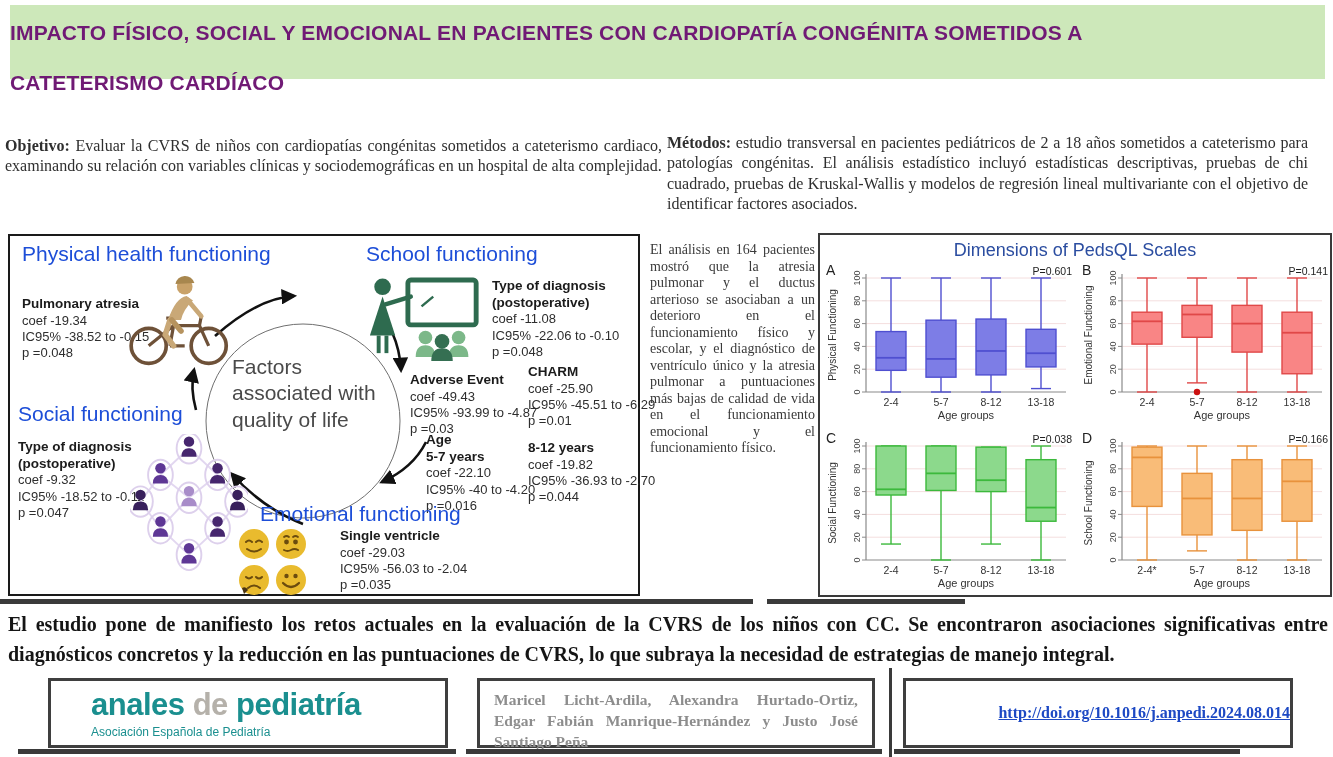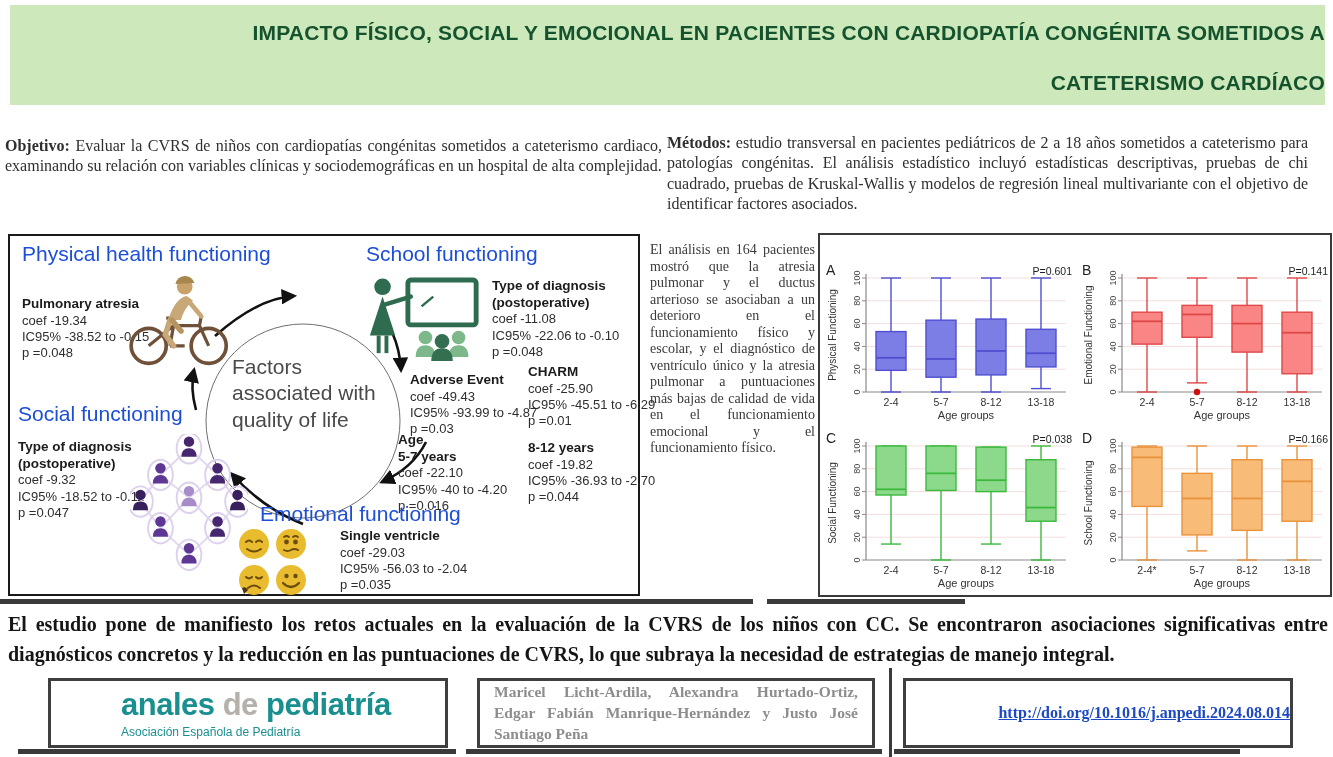--- a/index.html
+++ b/index.html
@@ -1,21 +1,21 @@
 <!DOCTYPE html>
 <html><head>
 <meta charset="utf-8">
 <style>
   *{box-sizing:border-box;margin:0;padding:0}
   html,body{width:1333px;height:757px}
   body{position:relative;background:#fff;font-family:"Liberation Sans",sans-serif;overflow:hidden}
   .abs{position:absolute}
 
   
-  .header{left:10px;top:5px;width:1315px;height:100px;background:#cde8ba;text-align:right;color:#14532d}
+  .header{left:10px;top:5px;width:1315px;height:74px;background:#cde8ba;text-align:left;color:#701a75}
   .header .l1{margin-top:16px;font-size:21px;font-weight:bold;letter-spacing:.2px}
   .header .l2{margin-top:26px;font-size:21px;font-weight:bold;letter-spacing:.2px}
 
   
   .para{font-family:"Liberation Serif",serif;font-size:16px;line-height:1.28;color:#2f2f2f;text-align:justify}
   .obj{left:5px;top:136px;width:657px}
   .met{left:667px;top:133px;width:641px}
 
   
   .info-panel{left:8px;top:234px;width:632px;height:362px;border:2px solid #1a1a1a;background:#fff}
@@ -37,26 +37,26 @@
   svg text{font-family:"Liberation Sans",sans-serif}
 
   
   .conclusion{left:8px;top:609px;width:1320px;font-family:"Liberation Serif",serif;font-weight:bold;font-size:20px;line-height:1.5;color:#151515;text-align:justify}
 
   
   .bar{position:absolute;background:#3a3a3a}
 
   
   .fbox{position:absolute;border:3px solid #3f3f3f;background:#fff}
-  .logo-box{left:48px;top:678px;width:400px;height:70px;display:flex;flex-direction:column;justify-content:center;padding-left:70px}
+  .logo-box{left:48px;top:678px;width:400px;height:70px;display:flex;flex-direction:column;justify-content:center;padding-left:40px}
   .logo-line{font-size:31px;font-weight:bold;letter-spacing:-.5px}
   .logo-teal{color:#1a8f8f}
   .logo-gray{color:#b5b1aa}
   .logo-tag{font-size:12px;color:#1a8f8f;margin-top:2px}
-  .authors-box{left:477px;top:678px;width:398px;height:70px;padding:1px 14px;font-family:"Liberation Serif",serif;font-weight:bold;font-size:15.5px;line-height:1.35;color:#8d8d8d;text-align:justify}
+  .authors-box{left:477px;top:678px;width:398px;height:70px;padding:9px 14px;font-family:"Liberation Serif",serif;font-weight:bold;font-size:15.5px;line-height:1.35;color:#8d8d8d;text-align:justify}
   .doi-box{left:903px;top:678px;width:390px;height:70px;display:flex;align-items:center;justify-content:flex-end}
   .doi-box a{font-family:"Liberation Serif",serif;font-weight:bold;font-size:16px;color:#1d49c4;text-decoration:underline}
 </style>
 </head>
 <body>
 
 <div class="abs header">
   <div class="l1">IMPACTO FÍSICO, SOCIAL Y EMOCIONAL EN PACIENTES CON CARDIOPATÍA CONGÉNITA SOMETIDOS A</div>
   <div class="l2">CATETERISMO CARDÍACO</div>
 </div>
@@ -143,21 +143,21 @@
     <div>p =0.03</div>
   </div>
 
   <div class="stat" style="left:518px;top:128px">
     <div class="t">CHARM</div>
     <div>coef -25.90</div>
     <div>IC95% -45.51 to -6.29</div>
     <div>p =0.01</div>
   </div>
 
-  <div class="stat" style="left:388px;top:196px">
+  <div class="stat" style="left:416px;top:196px">
     <div class="t">Age</div>
     <div class="t">5-7 years</div>
     <div>coef -22.10</div>
     <div>IC95% -40 to -4.20</div>
     <div>p =0.016</div>
   </div>
 
   <div class="stat" style="left:518px;top:204px">
     <div class="t">8-12 years</div>
     <div>coef -19.82</div>
@@ -273,20 +273,21 @@
     <div class="t">Single ventricle</div>
     <div>coef -29.03</div>
     <div>IC95% -56.03 to -2.04</div>
     <div>p =0.035</div>
   </div>
 </div>
 
 <p class="abs results">El análisis en 164 pacientes mostró que la atresia pulmonar y el ductus arterioso se asociaban a un deterioro en el funcionamiento físico y escolar, y el diagnóstico de ventrículo único y la atresia pulmonar a puntuaciones más bajas de calidad de vida en el funcionamiento emocional y el funcionamiento físico.</p>
 
 <div class="abs chart-panel">
+  <div class="chart-title">Dimensions of PedsQL Scales</div>
   <div class="boxplot bp-a"><svg width="250" height="166" viewBox="0 0 250 166">
         <line x1="42" y1="107.2" x2="242" y2="107.2" stroke="#f4dede" stroke-width="1"></line>
         <line x1="42" y1="84.4" x2="242" y2="84.4" stroke="#f4dede" stroke-width="1"></line>
         <line x1="42" y1="61.60000000000001" x2="242" y2="61.60000000000001" stroke="#f4dede" stroke-width="1"></line>
         <line x1="42" y1="38.8" x2="242" y2="38.8" stroke="#f4dede" stroke-width="1"></line>
         <line x1="42" y1="16" x2="242" y2="16" stroke="#f4dede" stroke-width="1"></line>
         <line x1="42" y1="12" x2="42" y2="130" stroke="#8a8a8a" stroke-width="1.2"></line>
         <line x1="42" y1="130" x2="242" y2="130" stroke="#8a8a8a" stroke-width="1.2"></line>
         <line x1="38" y1="130" x2="42" y2="130" stroke="#8a8a8a"></line>
         <text x="33" y="133" font-size="9" fill="#444" text-anchor="middle" transform="rotate(-90 33 130)">0</text>

